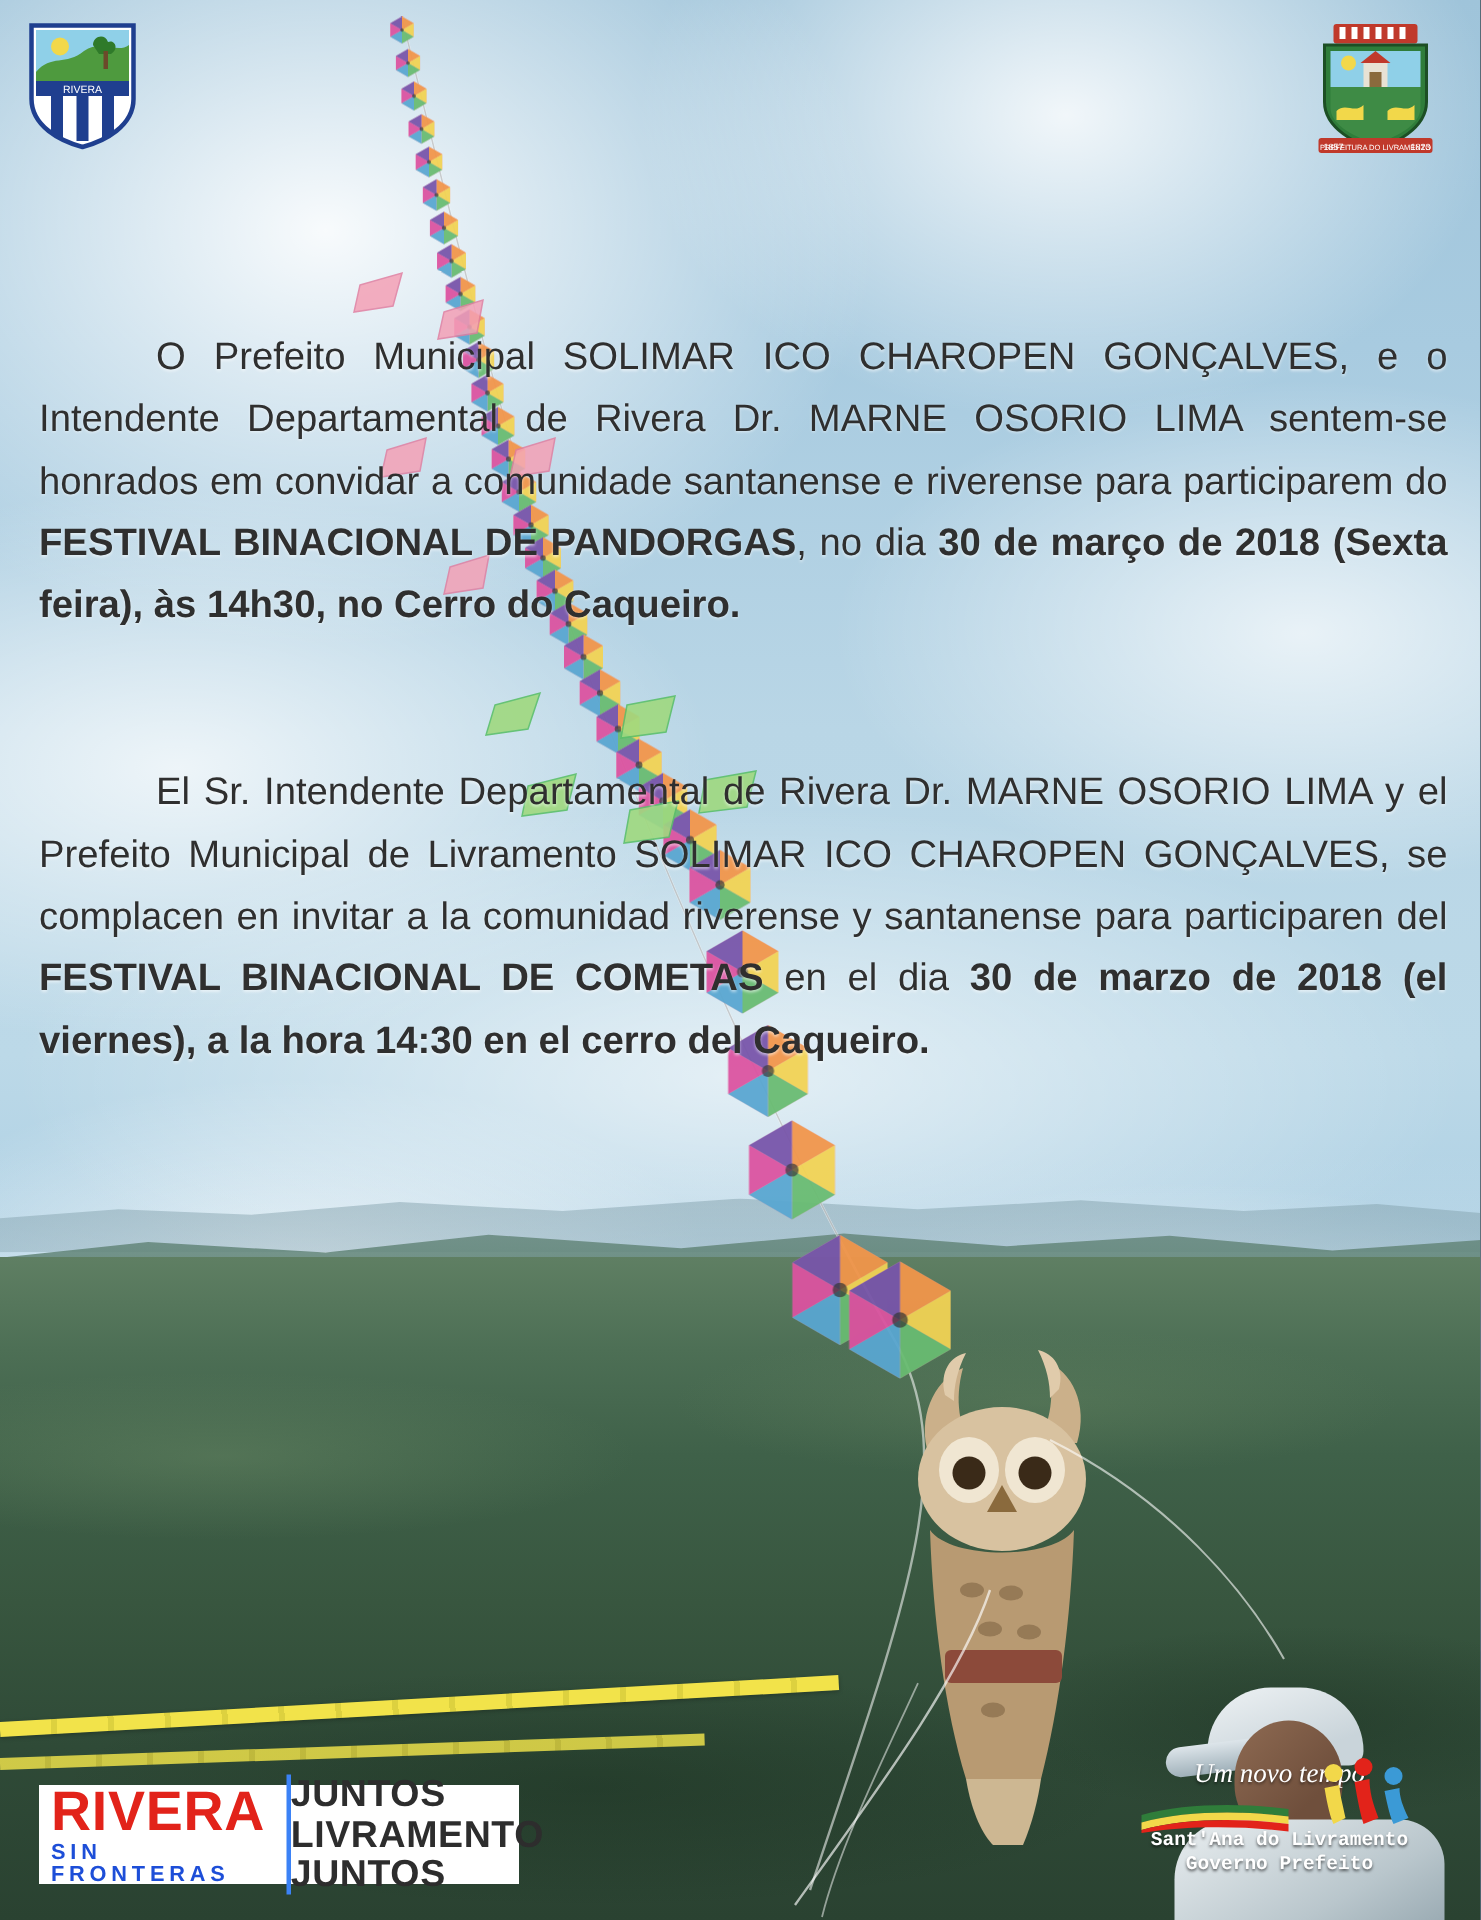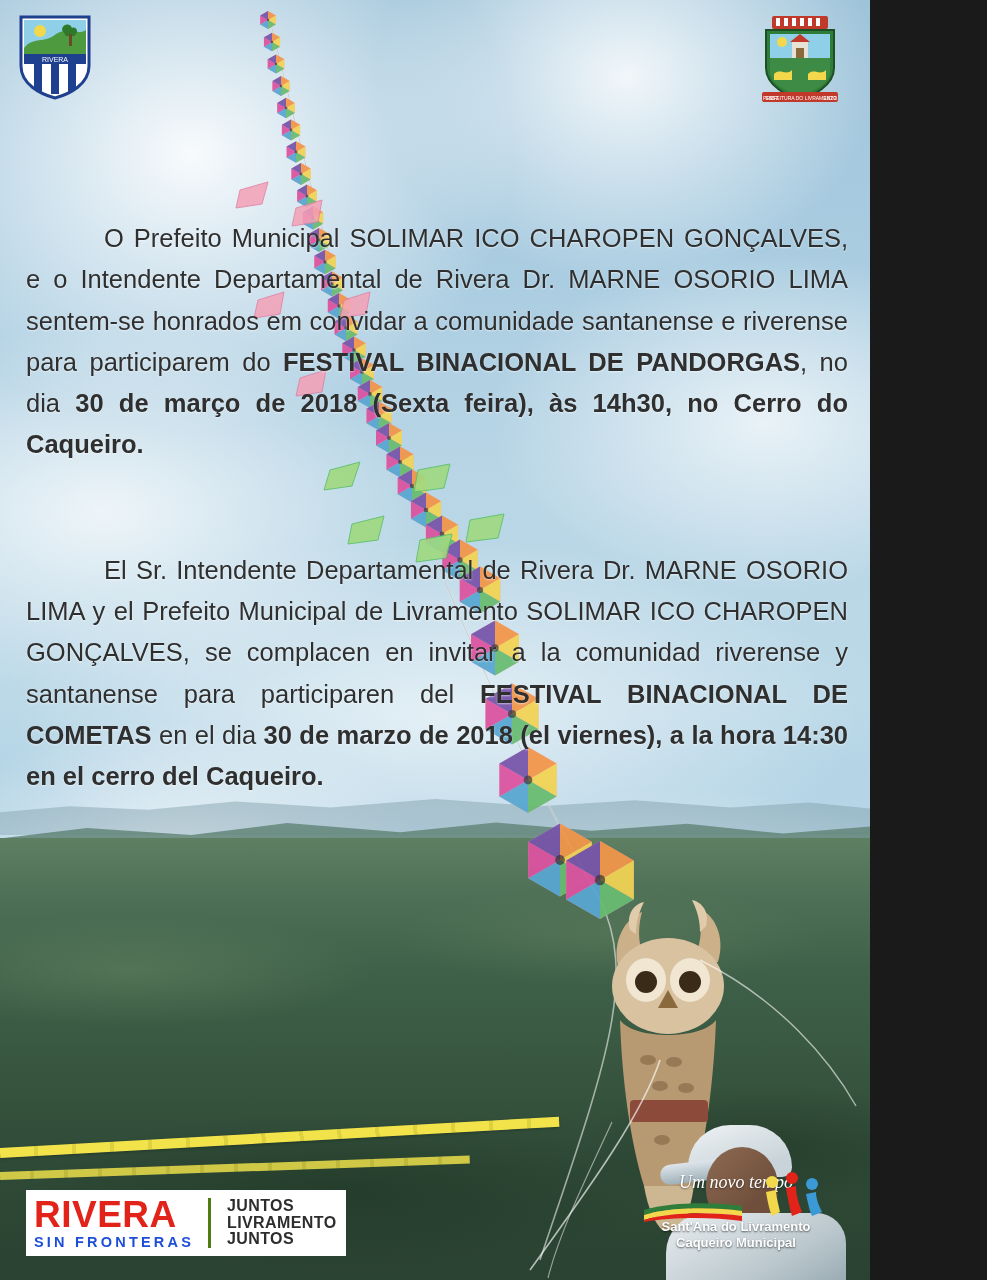--- a/index.html
+++ b/index.html
@@ -5,21 +5,21 @@
   html, body {
     margin: 0;
     padding: 0;
     background: #1a1a1a;
   }
   body {
     font-family: "Liberation Sans", sans-serif;
   }
   .poster {
     position: relative;
-    width: 870px;
+    width: 987px;
     height: 1280px;
     overflow: hidden;
     background: #8fb6cf;
   }
 
   
   .sky {
     position: absolute;
     inset: 0;
     background:
@@ -214,25 +214,25 @@
   }
   .rivera-logo .rv-sub {
     font-size: 14.5px;
     font-weight: bold;
     letter-spacing: 3.2px;
     color: #1d4ed8;
     margin-top: 2px;
   }
   .rivera-logo .rv-right {
     margin-left: 14px;
-    border-left: 3px solid #4d7c0f;
-    padding-left: 16px;
+    border-left: 3px solid #3b82f6;
+    padding-left: 0;
     color: #2d2d2d;
     font-weight: bold;
-    font-size: 16px;
+    font-size: 25px;
     line-height: 1.06;
     letter-spacing: 0.4px;
   }
   .livramento-logo {
     position: absolute;
     right: 34px;
     bottom: 16px;
     width: 200px;
     height: 92px;
     text-align: center;
@@ -244,20 +244,21 @@
     font-size: 18px;
     color: #ffffff;
     text-shadow: 0 1px 2px rgba(0,0,0,0.5);
   }
   .livramento-logo .ll-name {
     font-size: 13px;
     font-weight: bold;
     line-height: 1.22;
     text-shadow: 0 1px 2px rgba(0,0,0,0.6);
     margin-top: 26px;
+    font-family: Liberation Mono, monospace;
   }
   .ll-mark {
     position: absolute;
     right: 6px;
     top: 0;
     width: 74px;
     height: 46px;
   }
   .ll-swoosh {
     position: absolute;
@@ -468,17 +469,17 @@
       <path d="M50,22 C52,32 54,40 56,44 L66,40 C62,32 60,26 60,20 Z" fill="#3b9ad6"></path>
     </svg>
     <div class="ll-script">Um novo tempo</div>
     <svg class="ll-swoosh" viewBox="0 0 128 22">
       <path d="M2,10 C30,2 70,2 100,6 L100,11 C70,7 30,7 2,15 Z" fill="#2f7d3a"></path>
       <path d="M2,15 C30,7 70,7 100,11 L100,16 C70,12 30,12 2,20 Z" fill="#f2d84a"></path>
       <path d="M2,20 C30,12 70,12 100,16 L100,21 C70,17 30,17 2,22 Z" fill="#e2231a"></path>
     </svg>
     <div class="ll-name">
       <div>Sant'Ana do Livramento</div>
-      <div>Caqueiro Municipal</div>
+      <div>Governo Prefeito</div>
     </div>
   </div>
 
 </div>
 
 </body></html>

